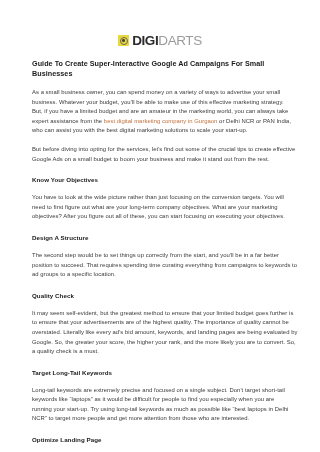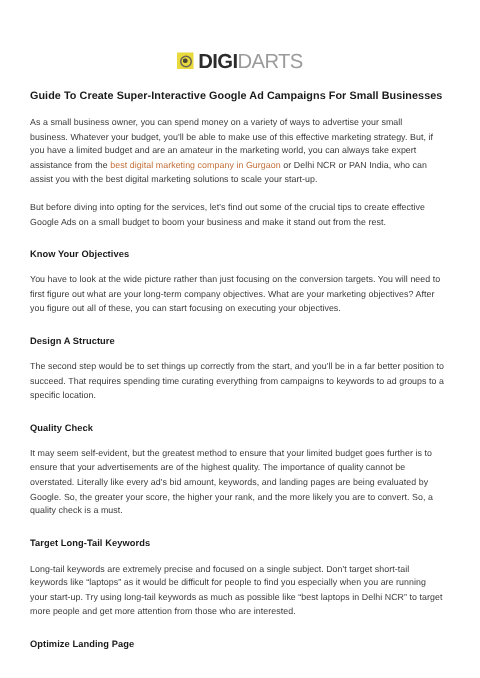--- a/index.html
+++ b/index.html
@@ -71,21 +71,21 @@
     font-weight: bold;
     color: #2b2b2b;
   }
   .logo-text .darts {
     font-weight: normal;
     color: #9b9b9b;
   }
 
   
   .doc {
-    padding: 0 25px 0 20px;
+    padding: 0 25px 0 32px;
   }
   h1.doc-title {
     font-size: 7.2px;
     font-weight: bold;
     line-height: 10px;
     margin: 11px 0 0 0;
     letter-spacing: 0.05px;
     color: #1a1a1a;
   }
   h2.section-head {

